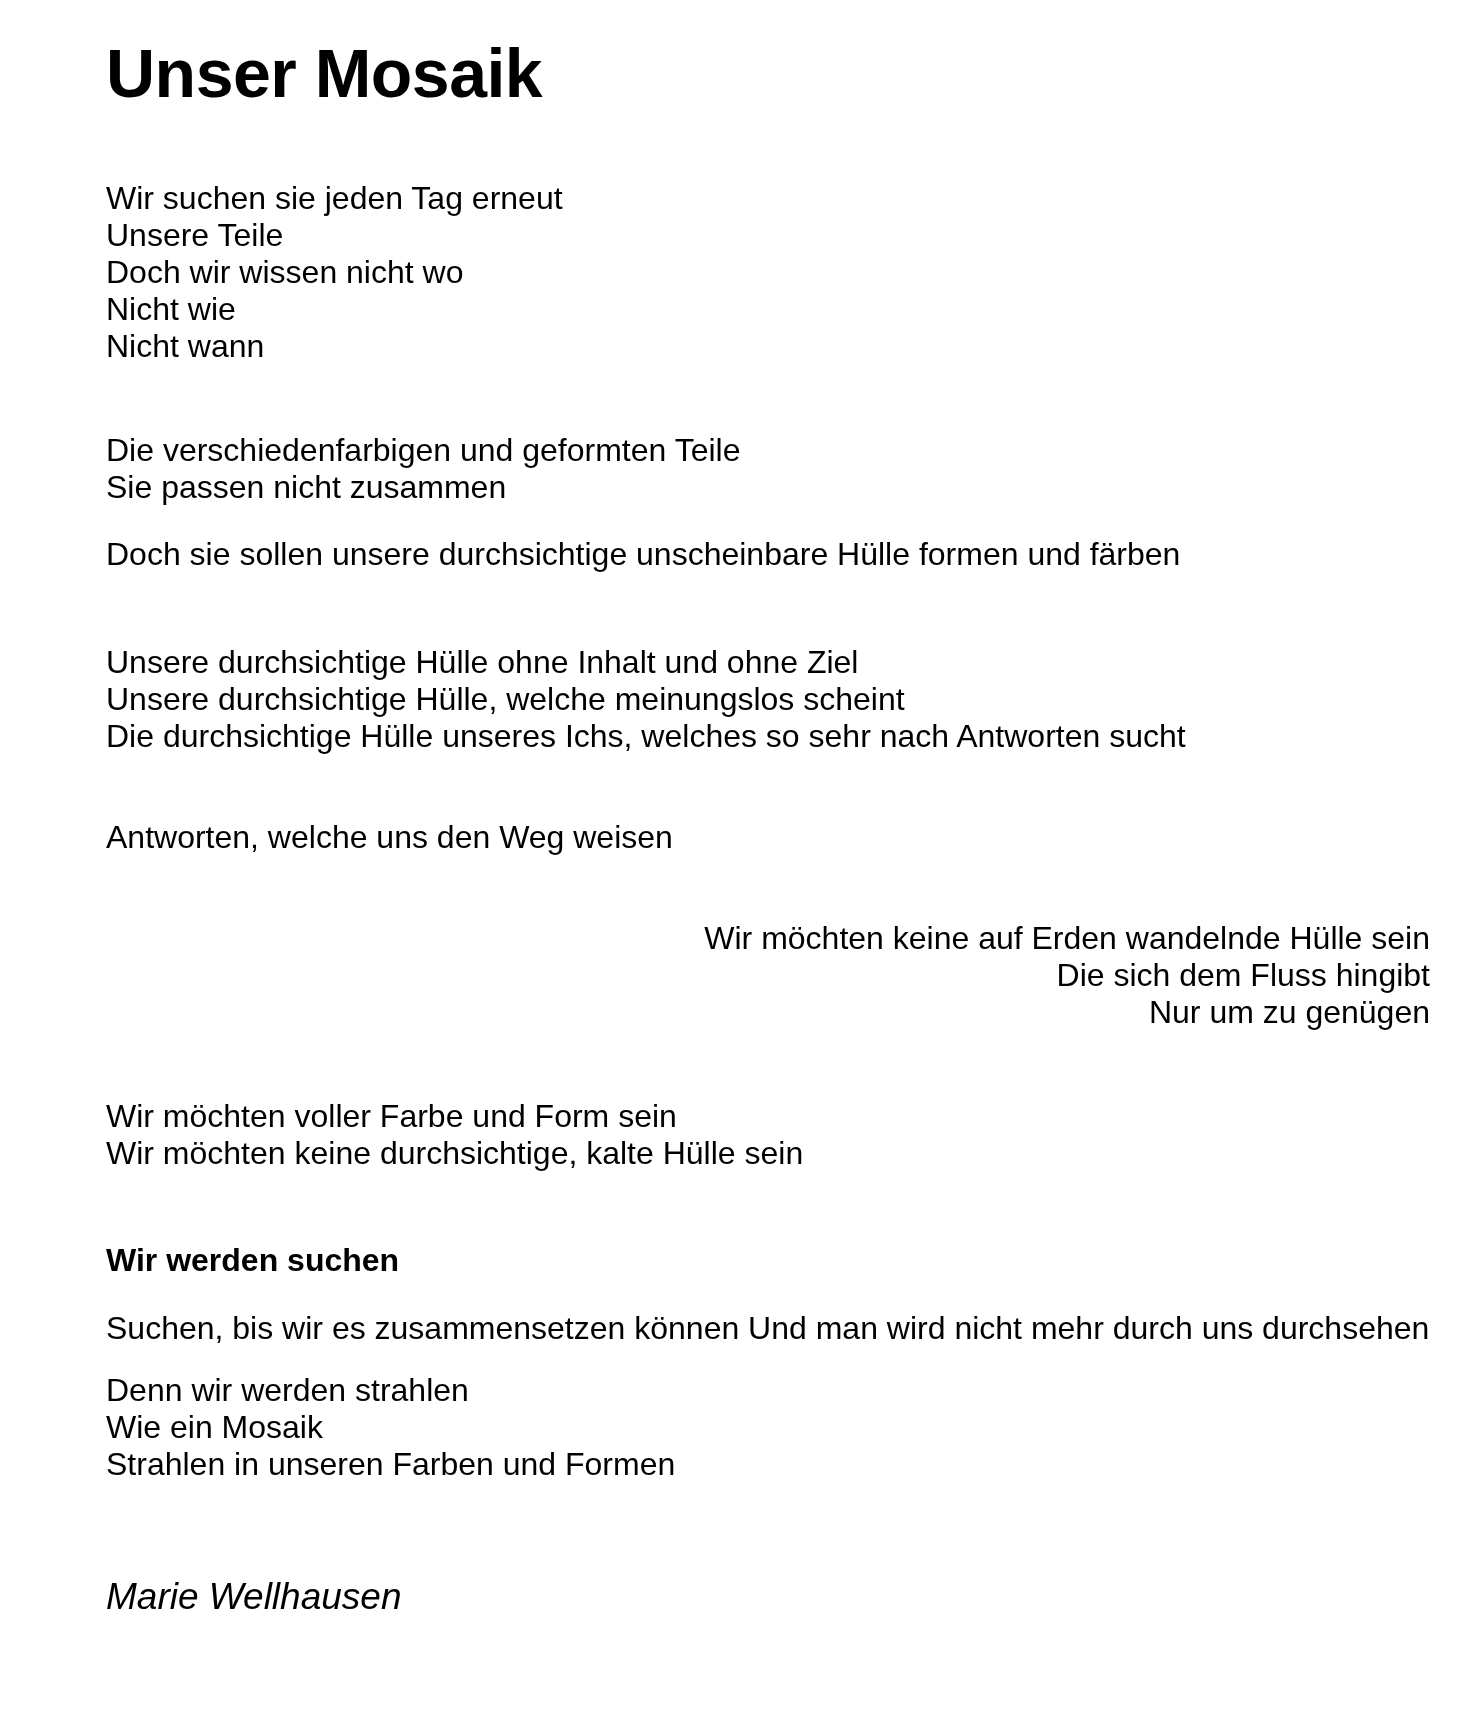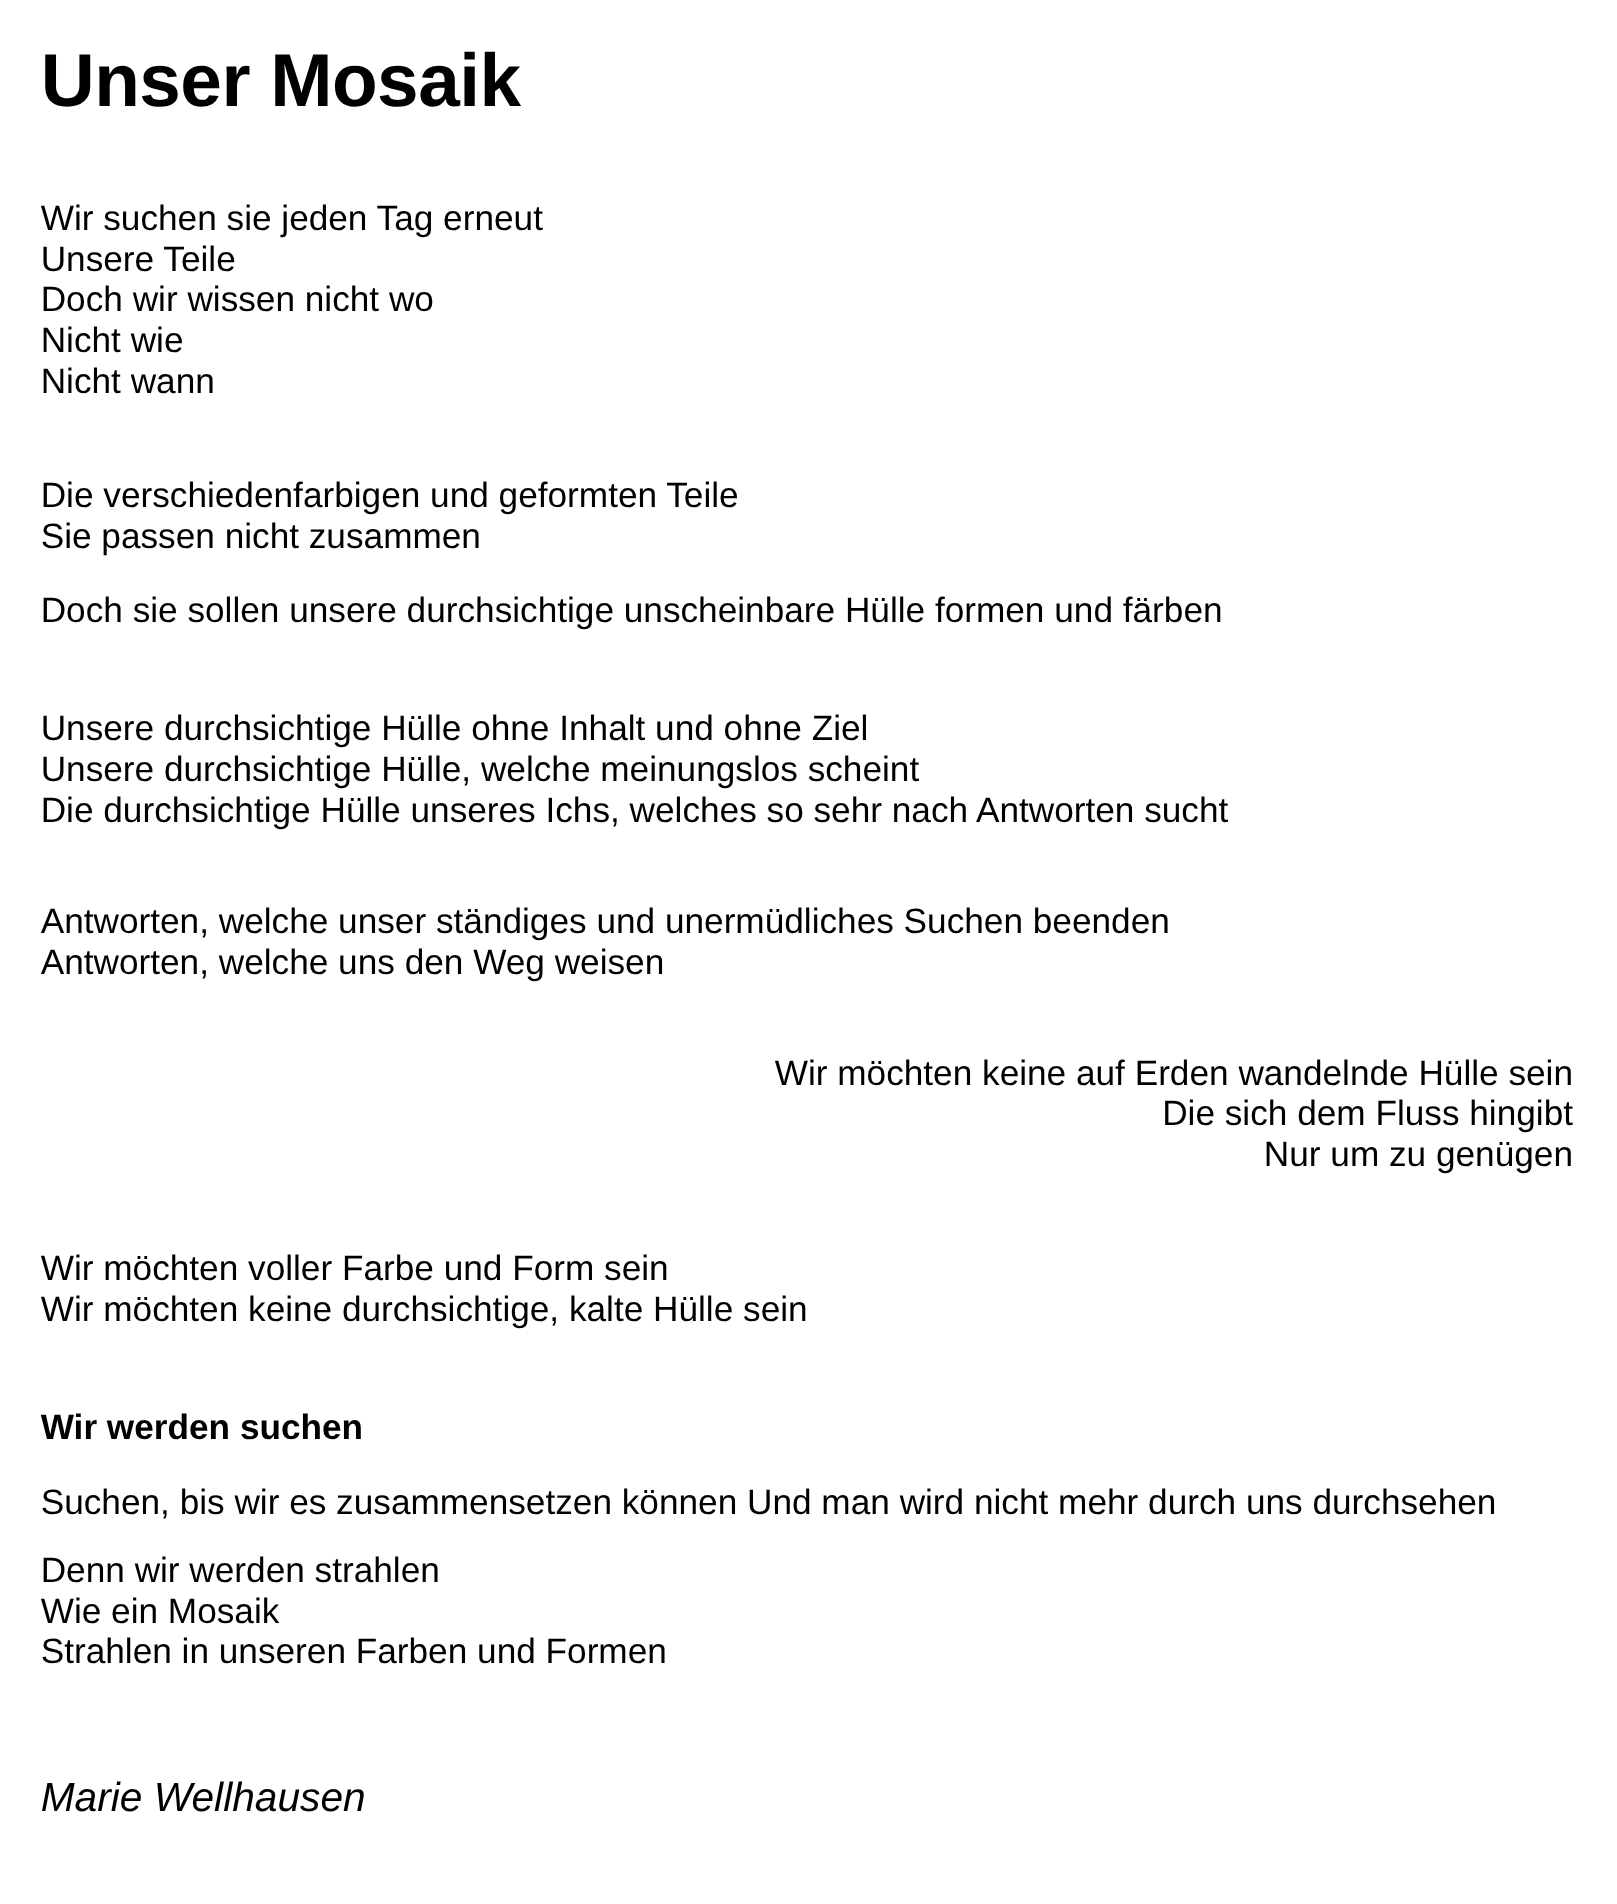--- a/index.html
+++ b/index.html
@@ -1,21 +1,21 @@
 <!DOCTYPE html>
 <html><head>
 <meta charset="utf-8">
 <style>
   html, body { margin: 0; padding: 0; background: #ffffff; }
   .page {
     position: relative;
     width: 1470px;
     height: 1731px;
     box-sizing: border-box;
-    padding: 34px 40px 0 37px;
+    padding: 34px 40px 0 106px;
     background: #ffffff;
     color: #000000;
     font-family: "Liberation Sans", sans-serif;
     overflow: hidden;
   }
   .title {
     font-size: 68px;
     font-weight: bold;
     line-height: 78px;
     margin: 0 0 68px 0;
@@ -68,21 +68,20 @@
     <div class="line">Doch sie sollen unsere durchsichtige unscheinbare Hülle formen und färben</div>
   </div>
 
   <div class="stanza s4">
     <div class="line">Unsere durchsichtige Hülle ohne Inhalt und ohne Ziel</div>
     <div class="line">Unsere durchsichtige Hülle, welche meinungslos scheint</div>
     <div class="line">Die durchsichtige Hülle unseres Ichs, welches so sehr nach Antworten sucht</div>
   </div>
 
   <div class="stanza s5">
-    <div class="line">Antworten, welche unser ständiges und unermüdliches Suchen beenden</div>
     <div class="line">Antworten, welche uns den Weg weisen</div>
   </div>
 
   <div class="stanza s6">
     <div class="line">Wir möchten keine auf Erden wandelnde Hülle sein</div>
     <div class="line">Die sich dem Fluss hingibt</div>
     <div class="line">Nur um zu genügen</div>
   </div>
 
   <div class="stanza s7">

